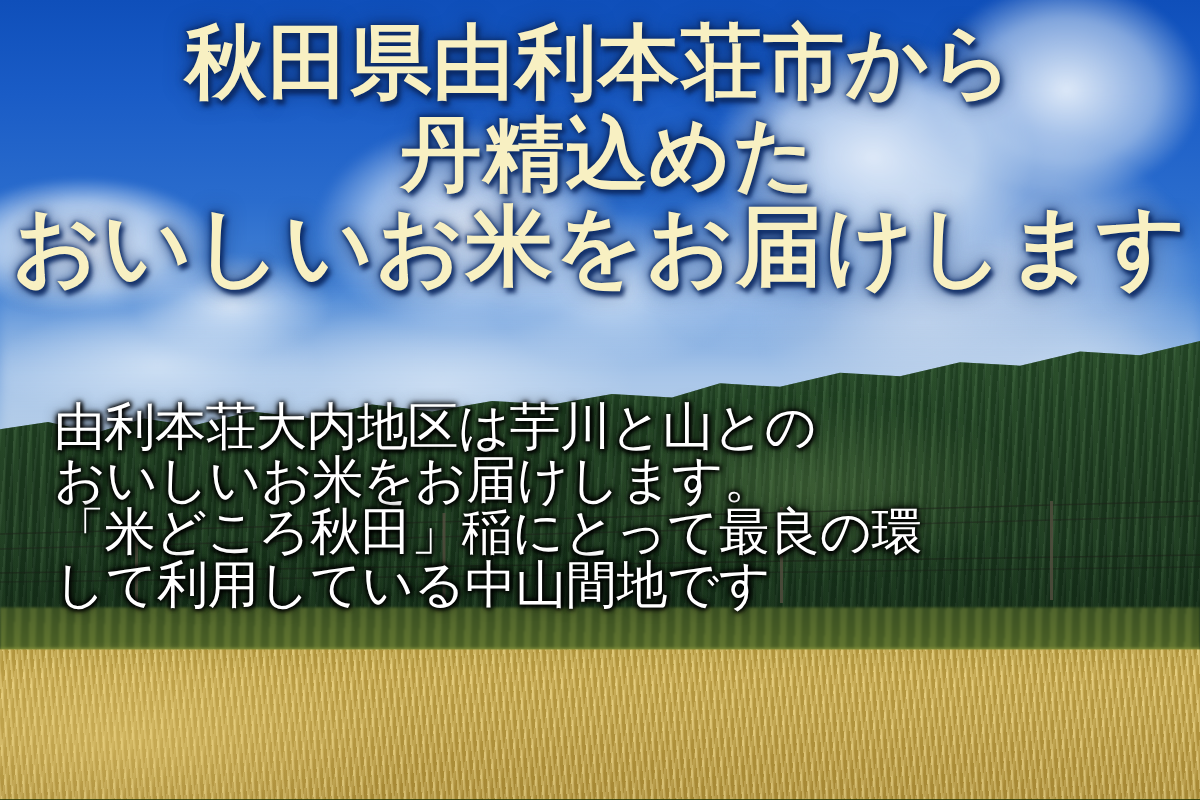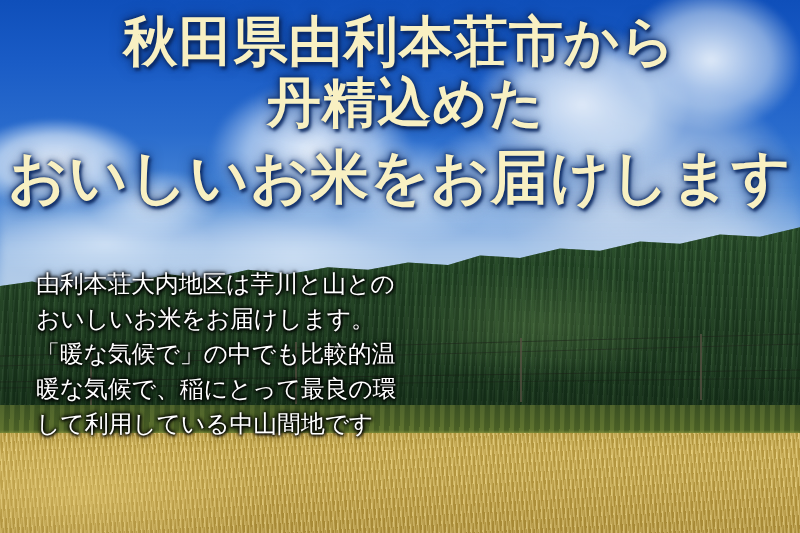--- a/index.html
+++ b/index.html
@@ -203,33 +203,33 @@
     line-height: 1.02;
     text-shadow:
       0 0 6px rgba(12,44,104,.95),
       0 0 14px rgba(12,44,104,.80),
       2px 3px 3px rgba(10,36,92,.85),
       -1px -1px 2px rgba(10,36,92,.5);
     white-space: nowrap;
   }
   .t1 { font-size: 54px; }
   .t2 { font-size: 54px; margin-top: 6px; margin-left: 12px; }
-  .t3 { font-size: 58px; margin-top: 18px; }
+  .t3 { font-size: 58px; margin-top: 5px; }
 
   
   .body-block {
     position: absolute;
     left: 36px;
     top: 268px;
     width: 430px;
     z-index: 6;
   }
   .body-line {
-    font-family: Liberation Mono, monospace;
-    font-size: 24px;
+    font-family: Liberation Serif, serif;
+    font-size: 34px;
     line-height: 35px;
     color: #ffffff;
     font-weight: 500;
     letter-spacing: -0.01em;
     white-space: nowrap;
     text-shadow:
       0 0 4px rgba(0,0,0,.95),
       1px 1px 3px rgba(0,0,0,.95),
       -1px 1px 3px rgba(0,0,0,.8),
       1px -1px 3px rgba(0,0,0,.8),
@@ -275,18 +275,17 @@
 
   <div class="title-block">
     <div class="title-line t1">秋田県由利本荘市から</div>
     <div class="title-line t2">丹精込めた</div>
     <div class="title-line t3">おいしいお米をお届けします</div>
   </div>
 
   <div class="body-block">
     <div class="body-line">由利本荘大内地区は芋川と山との</div>
     <div class="body-line">おいしいお米をお届けします。</div>
-    <div class="body-line">「暖な気候で」の中でも比較的温</div>
-    <div class="body-line">暖な気候で、稲にとって最良の環</div>
+    <div class="body-line">「米どころ秋田」稲にとって最良の環</div>
     <div class="body-line">して利用している中山間地です</div>
   </div>
 
 </div>
 
 </body></html>

